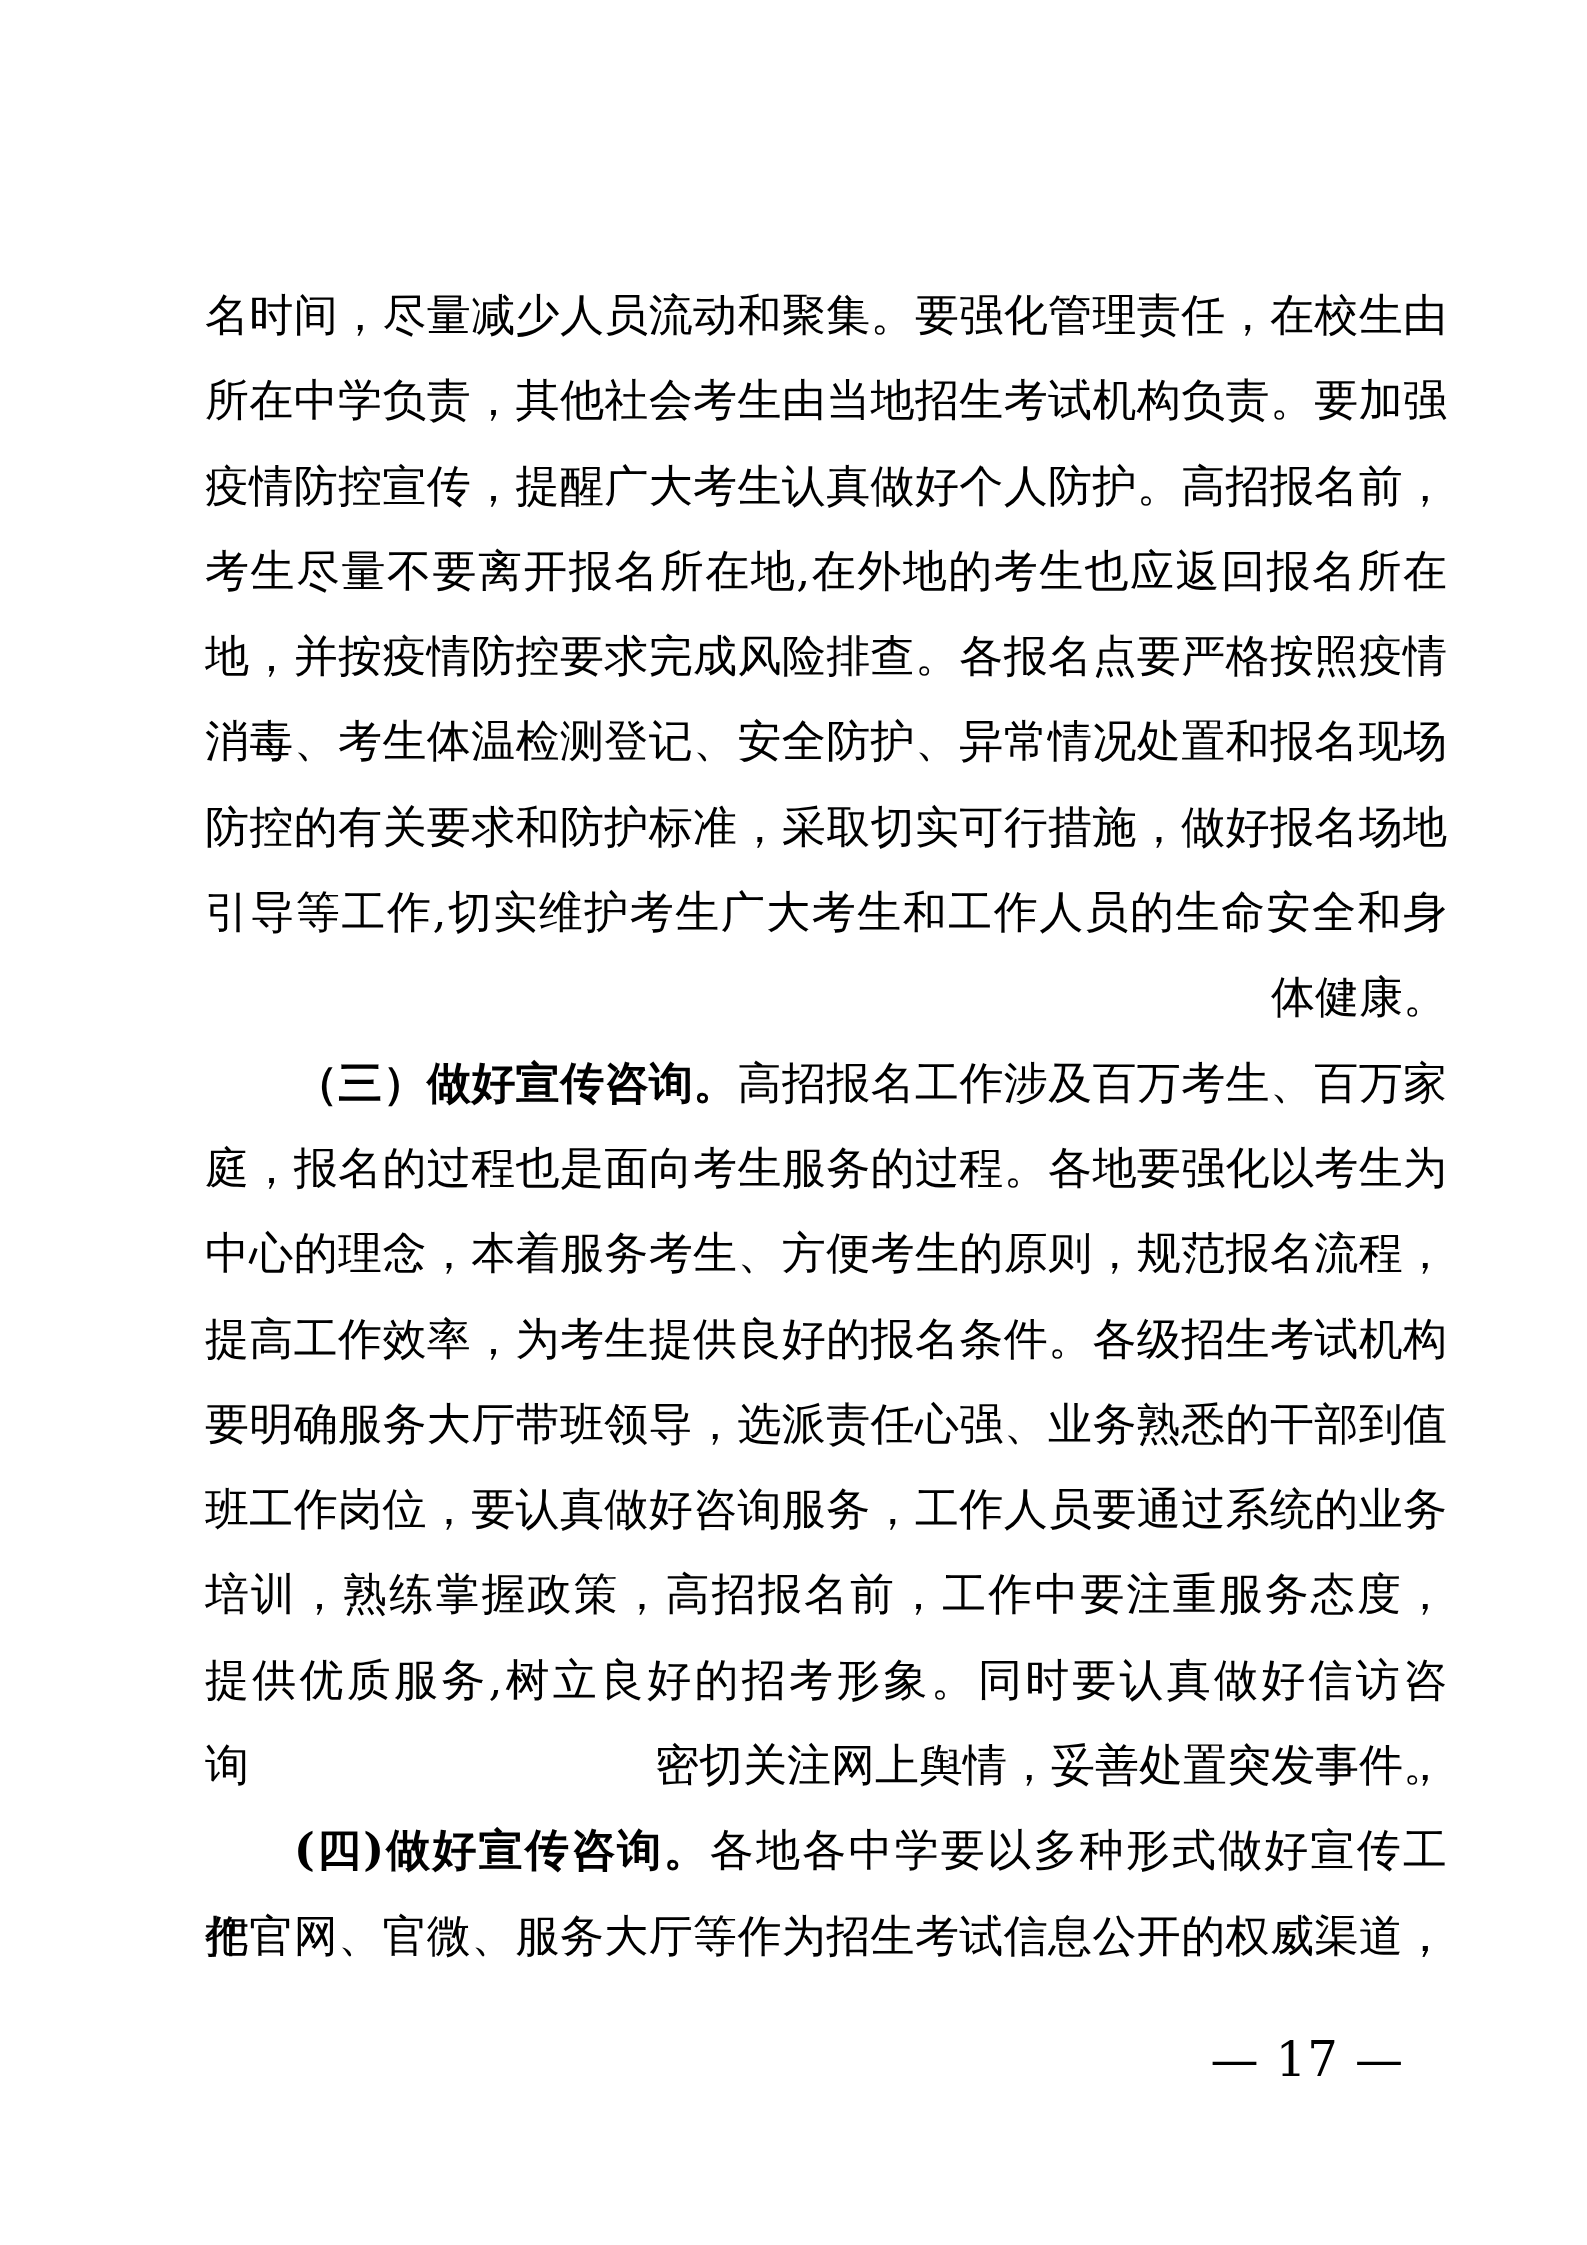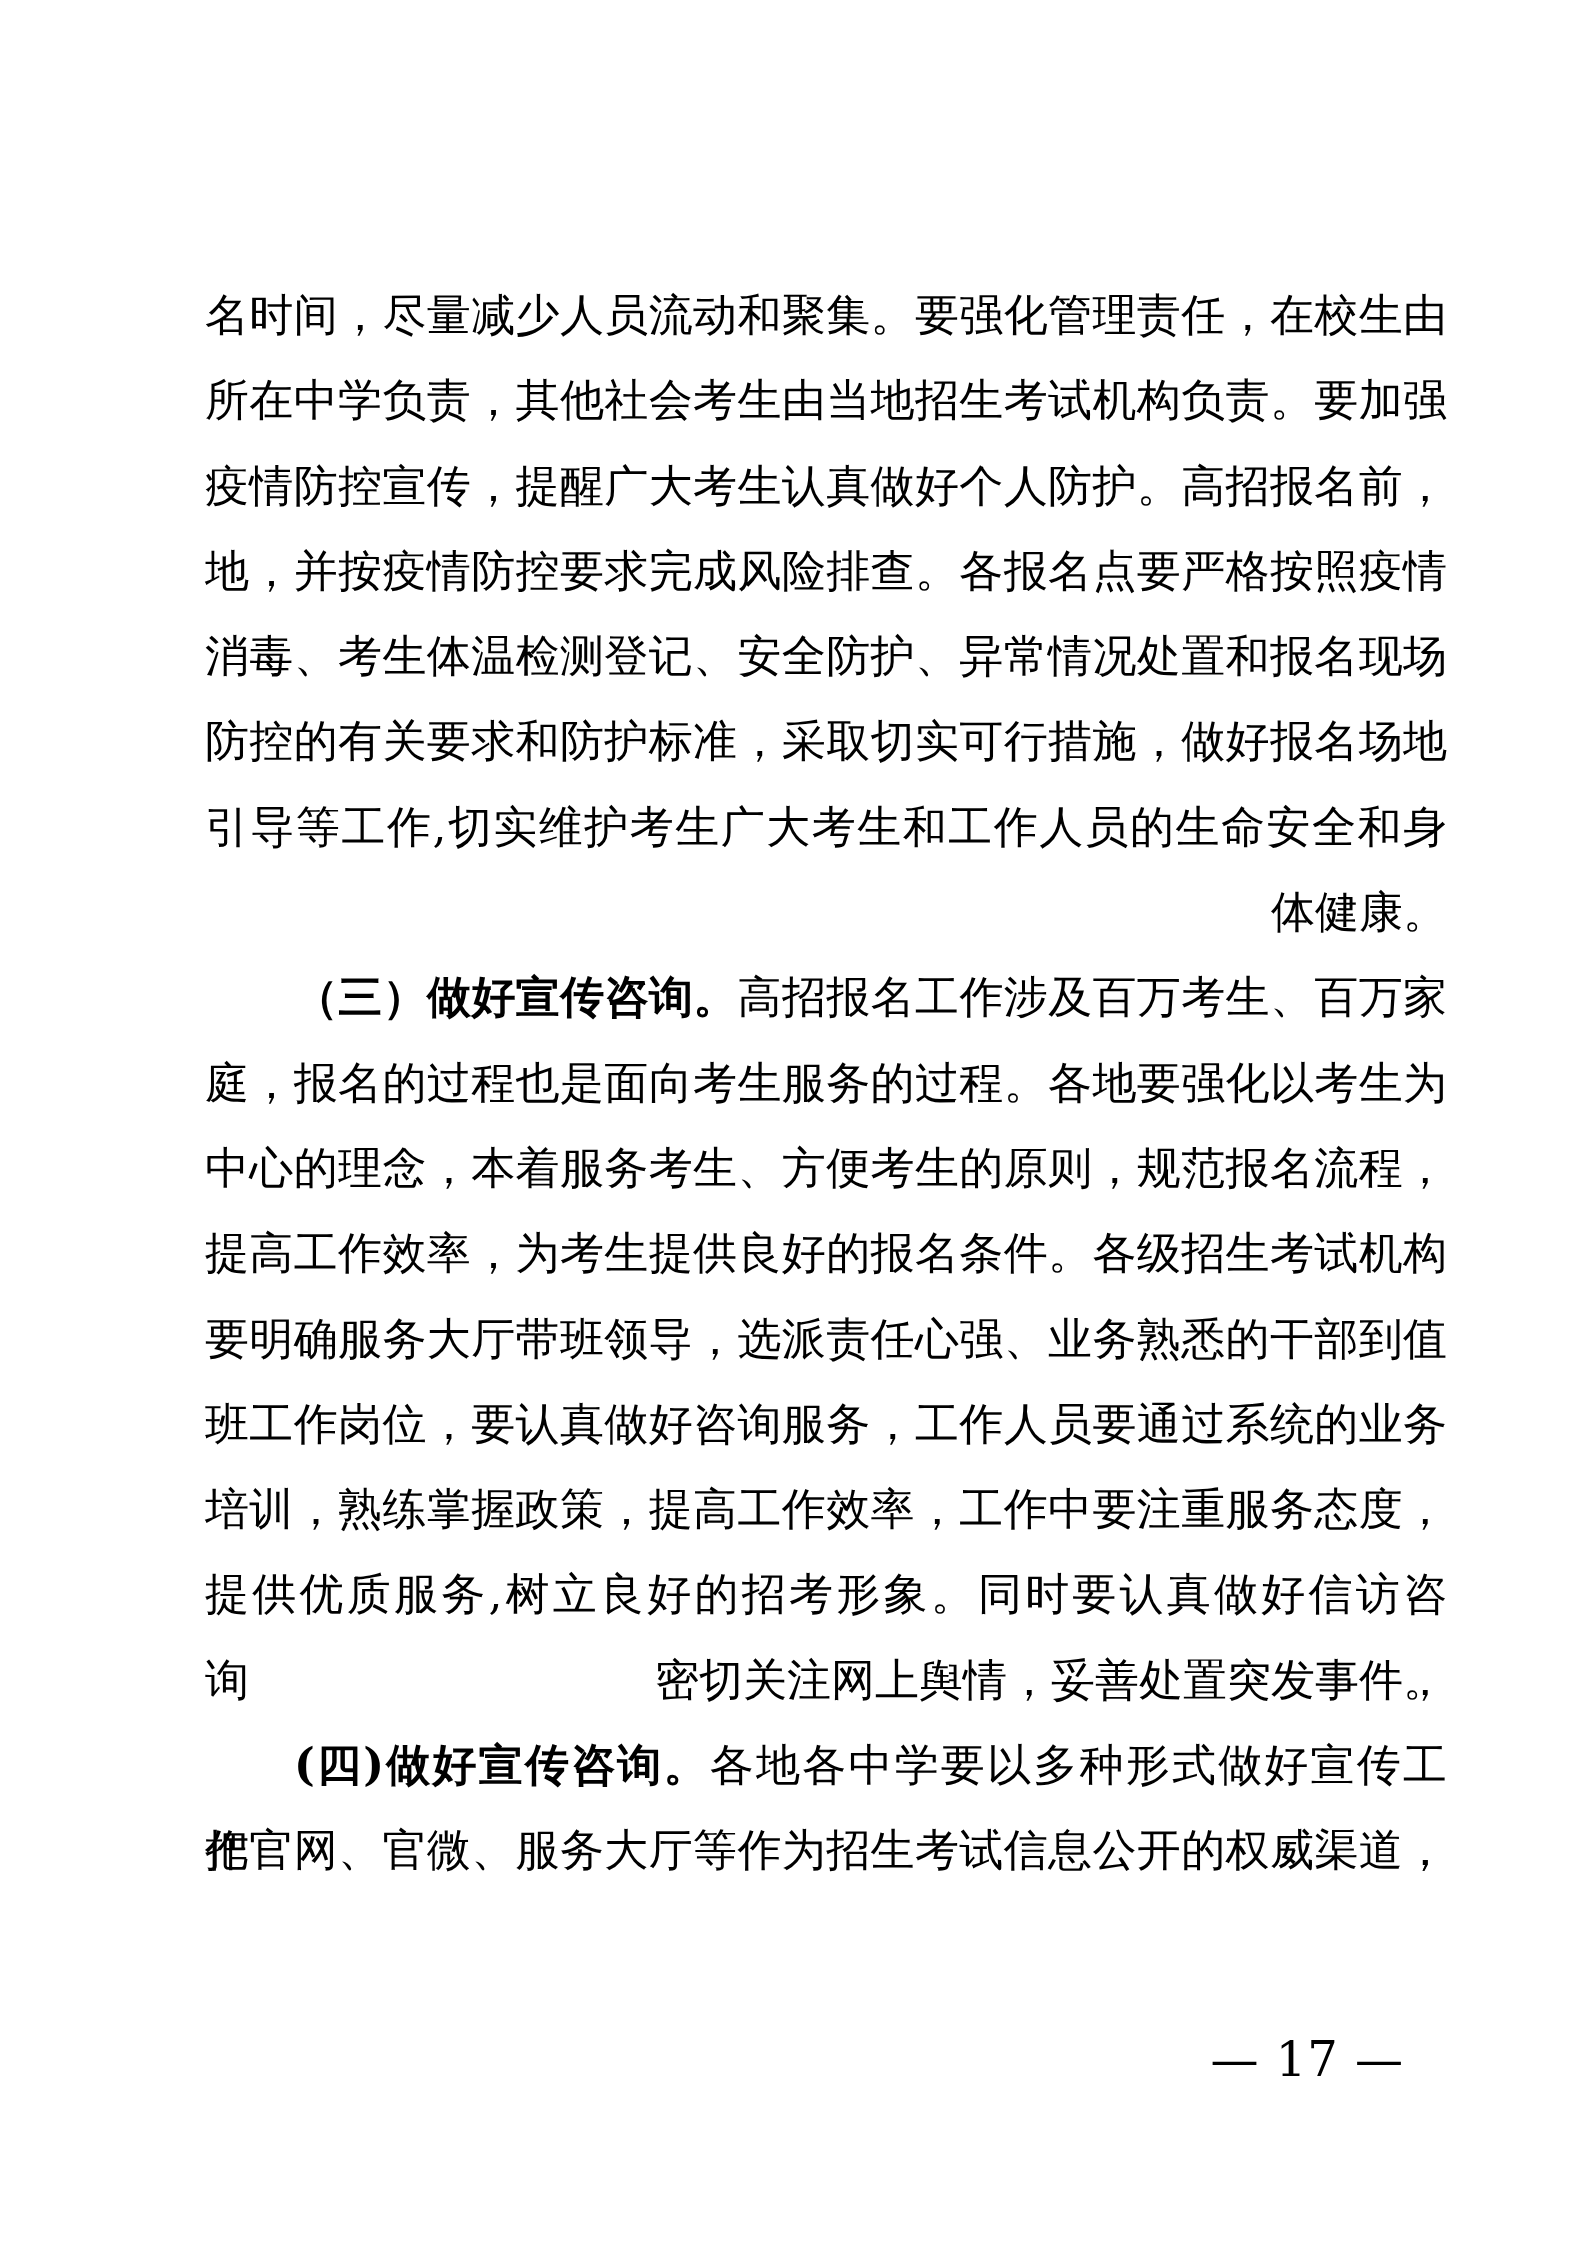--- a/index.html
+++ b/index.html
@@ -54,31 +54,32 @@
   }
 </style>
 </head>
 <body>
 
 <div class="page">
   <div class="text-block">
       <div class="line justify"><span>名时间，尽量减少人员流动和聚集。要强化管理责任，在校生由</span></div>
       <div class="line justify"><span>所在中学负责，其他社会考生由当地招生考试机构负责。要加强</span></div>
       <div class="line justify"><span>疫情防控宣传，提醒广大考生认真做好个人防护。高招报名前，</span></div>
+      <div class="line justify"><span>考生尽量不要离开报名所在地,在外地的考生也应返回报名所在</span></div>
       <div class="line justify"><span>地，并按疫情防控要求完成风险排查。各报名点要严格按照疫情</span></div>
       <div class="line justify"><span>消毒、考生体温检测登记、安全防护、异常情况处置和报名现场</span></div>
       <div class="line justify"><span>防控的有关要求和防护标准，采取切实可行措施，做好报名场地</span></div>
       <div class="line justify"><span>引导等工作,切实维护考生广大考生和工作人员的生命安全和身</span></div>
       <div class="line"><span>体健康。</span></div>
       <div class="line justify indent"><span class="seg-bold">（三）做好宣传咨询。</span><span>高招报名工作涉及百万考生、百万家</span></div>
       <div class="line justify"><span>庭，报名的过程也是面向考生服务的过程。各地要强化以考生为</span></div>
       <div class="line justify"><span>中心的理念，本着服务考生、方便考生的原则，规范报名流程，</span></div>
       <div class="line justify"><span>提高工作效率，为考生提供良好的报名条件。各级招生考试机构</span></div>
       <div class="line justify"><span>要明确服务大厅带班领导，选派责任心强、业务熟悉的干部到值</span></div>
       <div class="line justify"><span>班工作岗位，要认真做好咨询服务，工作人员要通过系统的业务</span></div>
-      <div class="line justify"><span>培训，熟练掌握政策，提高工作效率，工作中要注重服务态度，</span></div>
+      <div class="line justify"><span>培训，熟练掌握政策，高招报名前，工作中要注重服务态度，</span></div>
       <div class="line justify"><span>提供优质服务,树立良好的招考形象。同时要认真做好信访咨询，</span></div>
       <div class="line"><span>密切关注网上舆情，妥善处置突发事件。</span></div>
       <div class="line justify indent"><span class="seg-bold">(四)做好宣传咨询。</span><span>各地各中学要以多种形式做好宣传工作，</span></div>
       <div class="line justify"><span>把官网、官微、服务大厅等作为招生考试信息公开的权威渠道，</span></div>
     </div>
   <div class="page-number">— 17 —</div>
 </div>
 
 </body></html>

